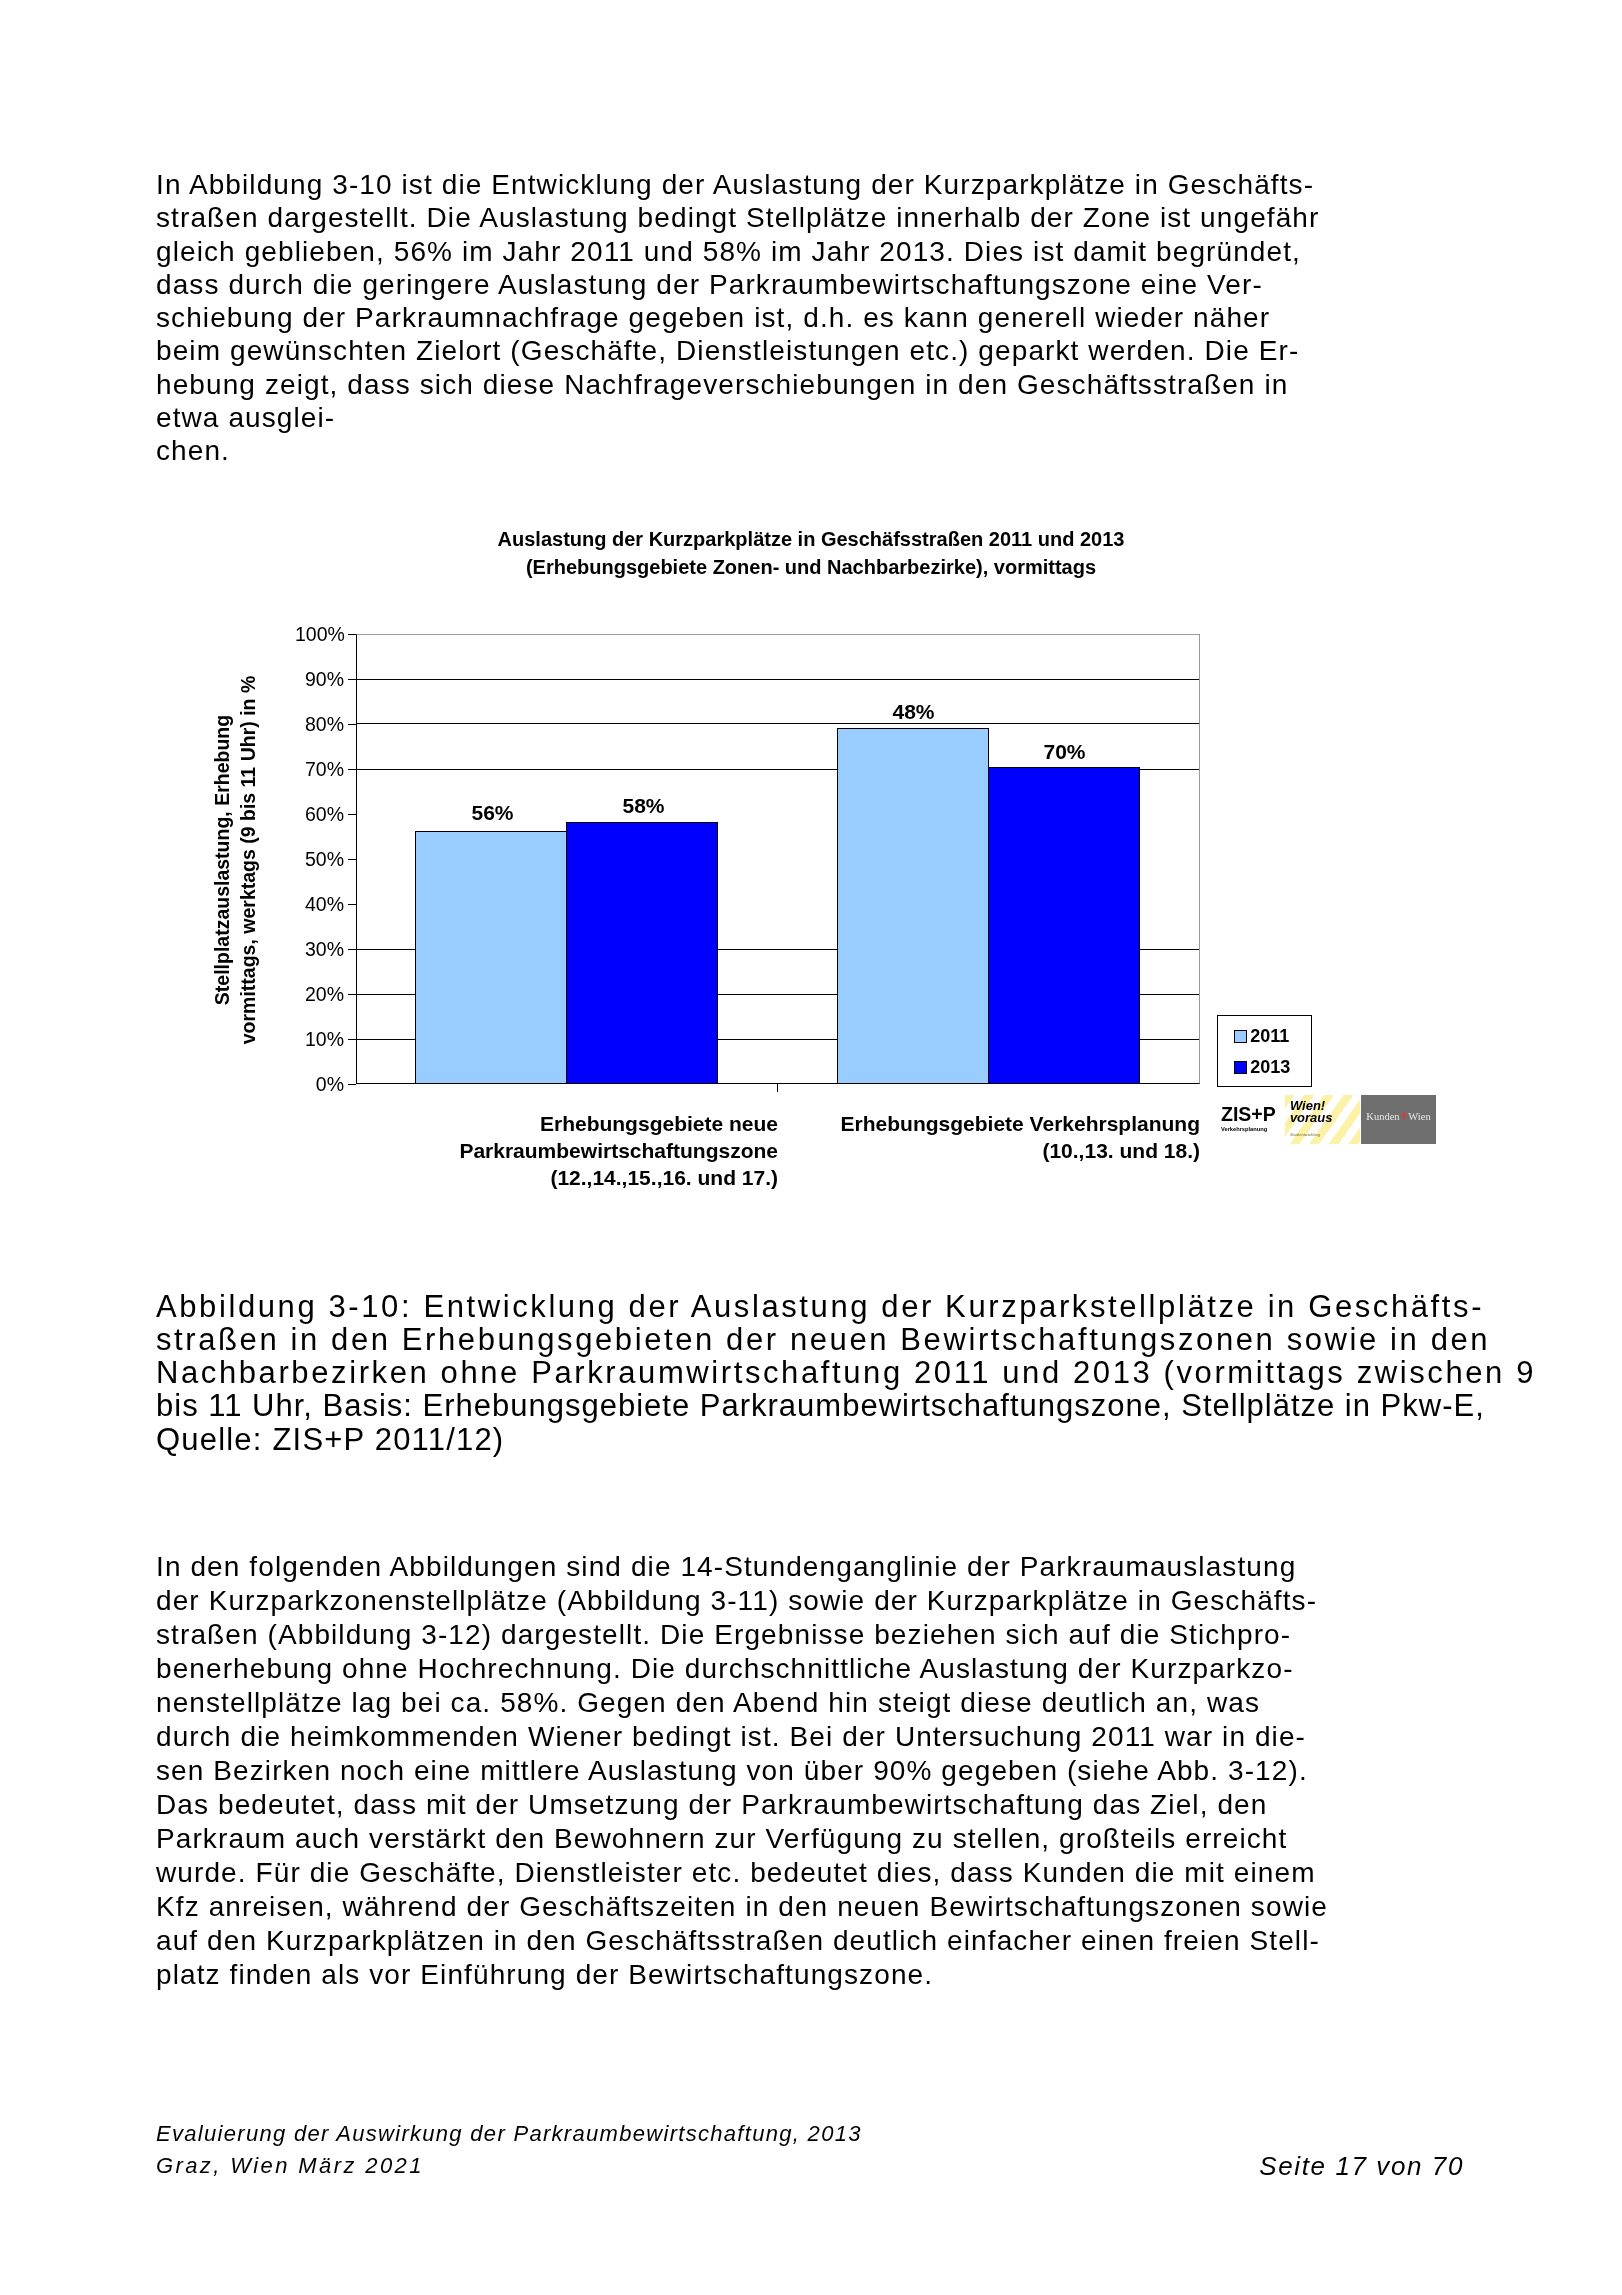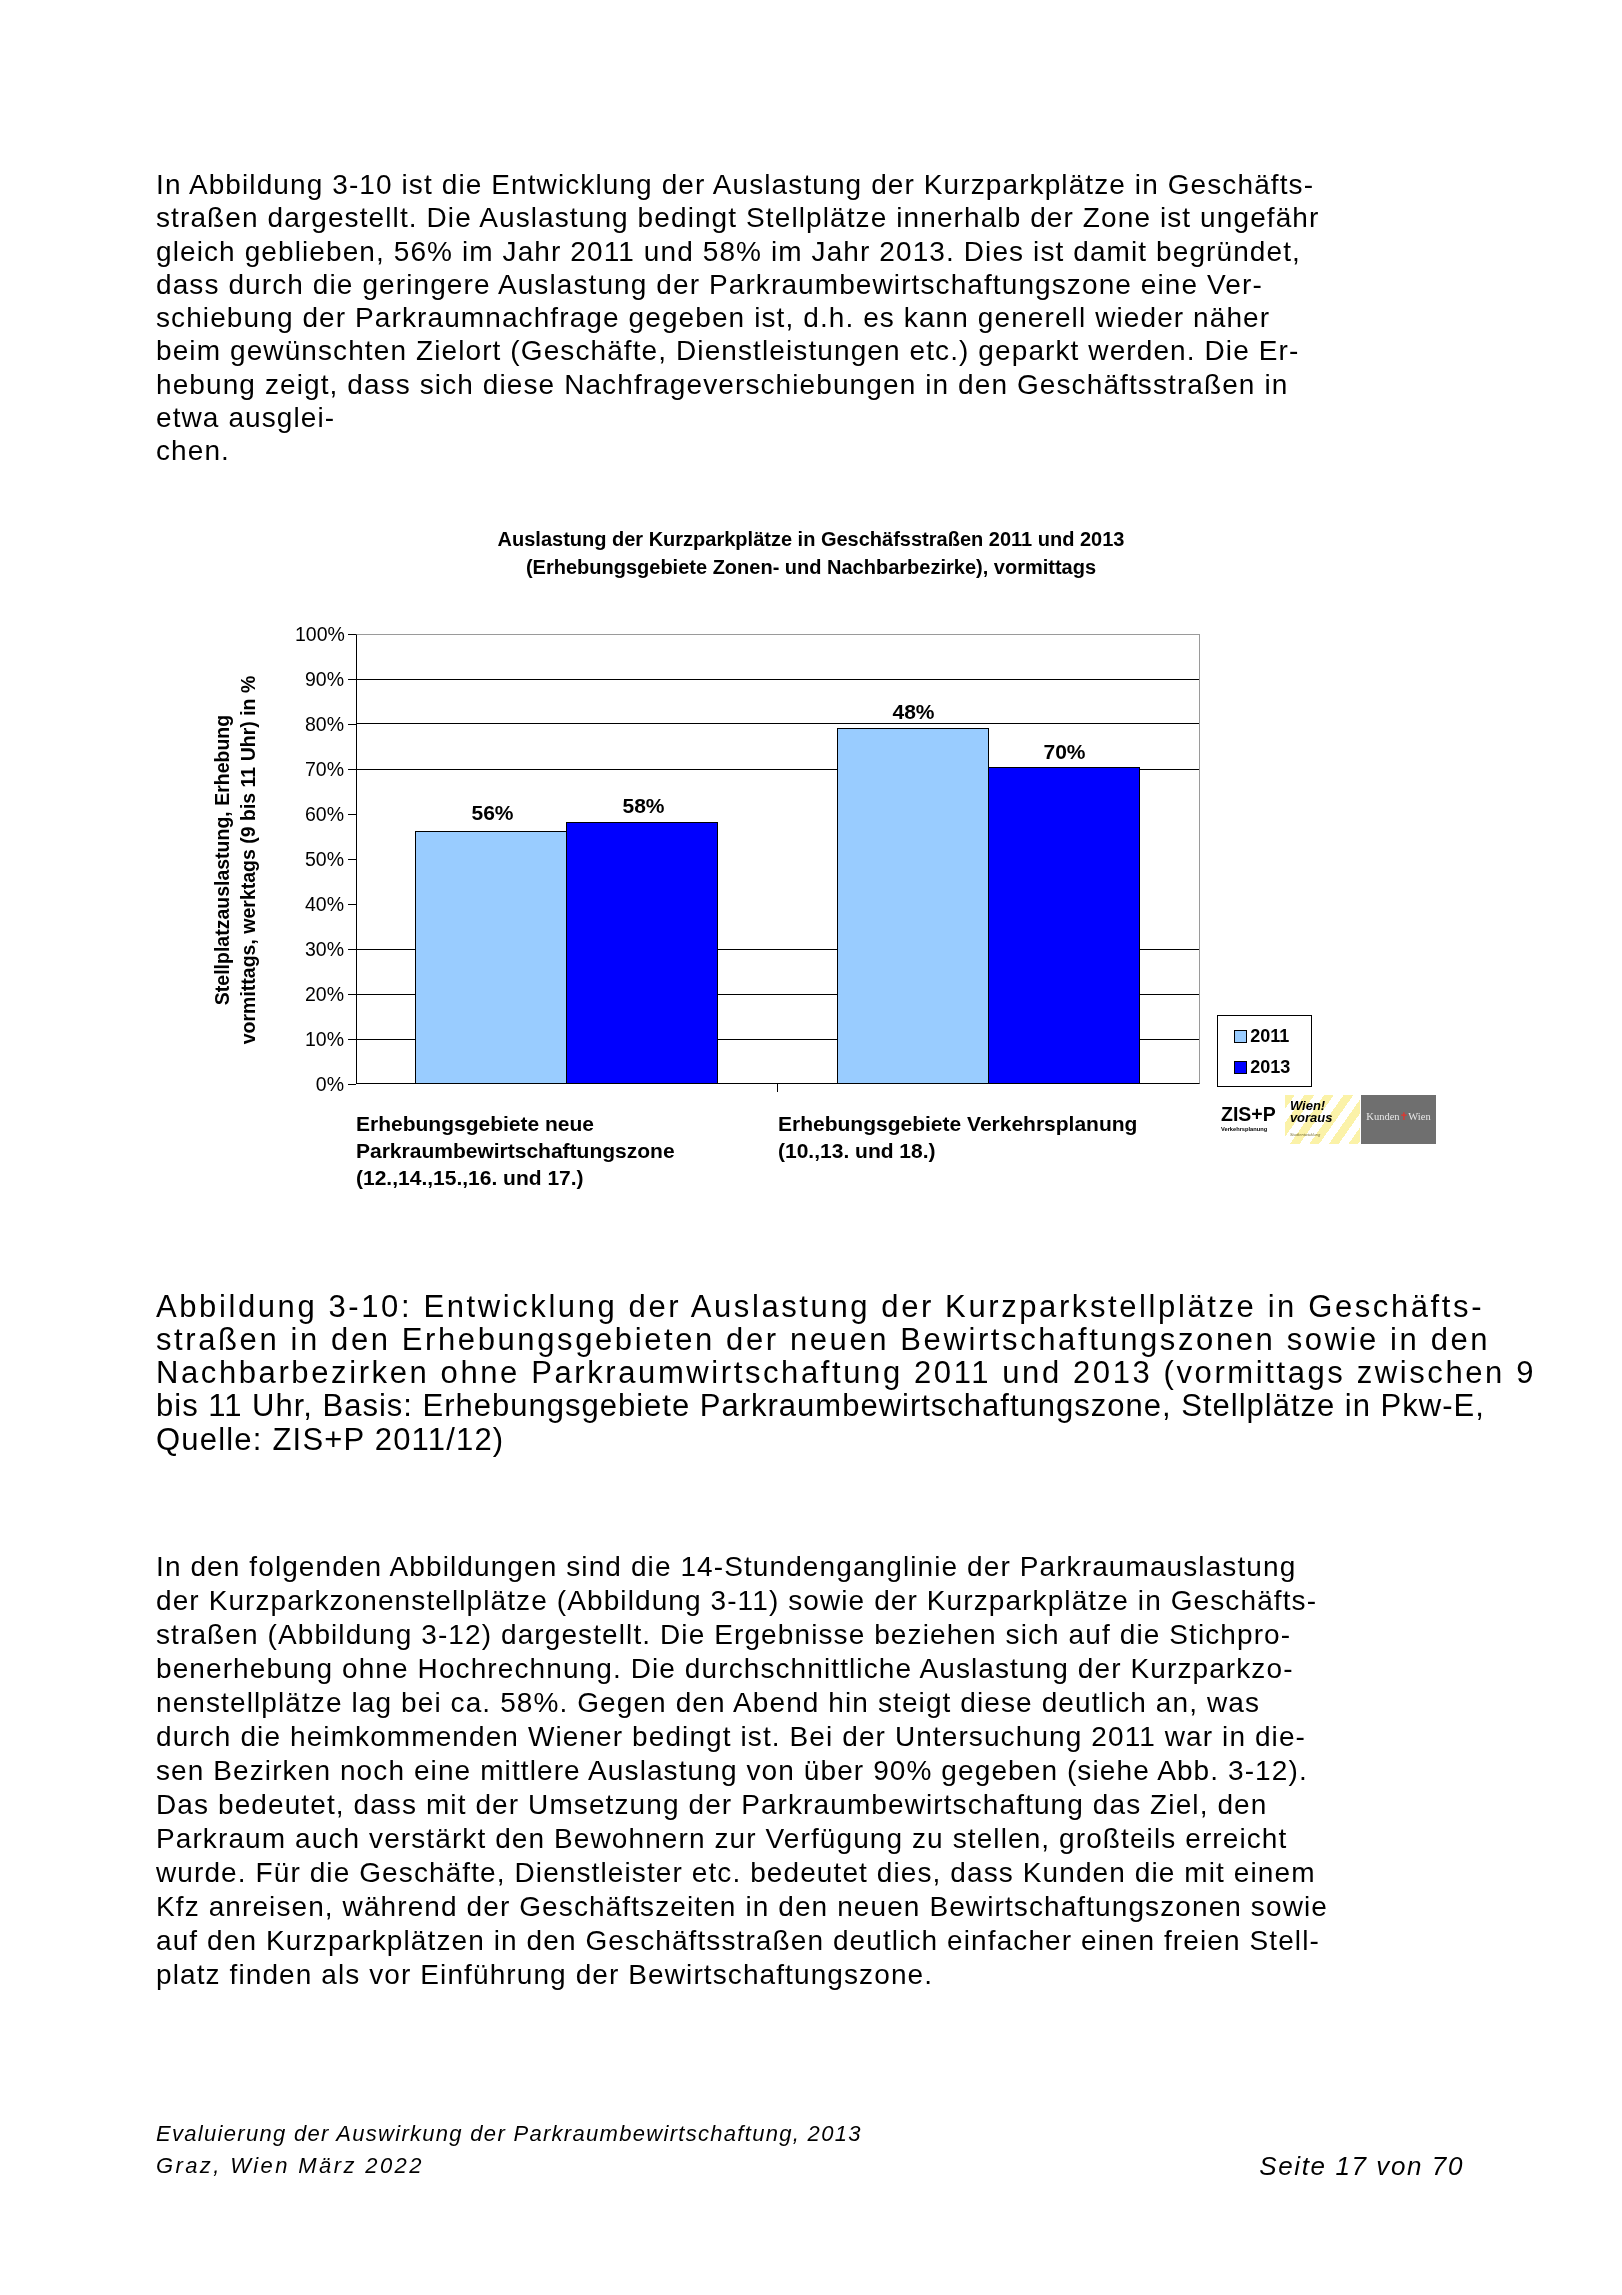--- a/index.html
+++ b/index.html
@@ -12,21 +12,21 @@
   .chart-title { position: absolute; left: 357px; width: 908px; text-align: center;
                  font-weight: bold; font-size: 20px; line-height: 1; white-space: nowrap; }
   .plot { position: absolute; left: 356px; top: 634px; width: 844px; height: 450px;
           border: 1.6px solid #9a9a9a; border-left: 1.6px solid #000; border-bottom: 1.6px solid #000;
           box-sizing: border-box; }
   .grid { position: absolute; left: 0; right: 0; height: 0; border-top: 1.6px solid #000; }
   .ytick { position: absolute; width: 8px; height: 0; border-top: 1.6px solid #000; left: 348px; }
   .ylab { position: absolute; width: 49px; text-align: right; left: 295px; font-size: 19.5px; line-height: 1; }
   .bar { position: absolute; bottom: 0; border: 1.6px solid #000; border-bottom: none; box-sizing: border-box; }
   .dlabel { position: absolute; font-weight: bold; font-size: 21px; line-height: 1; text-align: center; width: 97px; }
-  .catlab { position: absolute; font-weight: bold; font-size: 21px; line-height: 27px; text-align: left; width: 422px; top: 1110px; }
+  .catlab { position: absolute; font-weight: bold; font-size: 21px; line-height: 27px; text-align: right; width: 422px; top: 1110px; }
   .yaxis-title { position: absolute; left: 235px; top: 860px; transform: translate(-50%,-50%) rotate(-90deg);
                  font-weight: bold; font-size: 19.5px; line-height: 26px; text-align: center; white-space: nowrap; }
   .legend { position: absolute; left: 1217px; top: 1015px; width: 95px; height: 72px; border: 1.6px solid #000; box-sizing: border-box; background: #fff; }
   .leg-item { position: absolute; left: 16px; font-weight: bold; font-size: 18px; line-height: 1; display: flex; align-items: center; }
   .swatch { width: 13px; height: 13px; border: 1.6px solid #000; box-sizing: border-box; margin-right: 3.2px; display: inline-block; }
   .logo { position: absolute; top: 1095px; height: 49px; box-sizing: border-box; }
   .logo-zis { left: 1221px; width: 62px; background: #fff; }
   .logo-zis .big { position: absolute; top: 9.7px; left: 0; font-weight: bold; font-size: 19.5px; line-height: 1; }
   .logo-zis .small { position: absolute; top: 32px; left: 0; font-size: 5.7px; font-weight: bold; line-height: 1; }
   .logo-wien { left: 1285px; width: 75px;
@@ -164,16 +164,16 @@
   <div class="line body-text" style="top:1791px">Das bedeutet, dass mit der Umsetzung der Parkraumbewirtschaftung das Ziel, den</div>
   <div class="line body-text" style="top:1825px">Parkraum auch verstärkt den Bewohnern zur Verfügung zu stellen, großteils erreicht</div>
   <div class="line body-text" style="top:1859px">wurde. Für die Geschäfte, Dienstleister etc. bedeutet dies, dass Kunden die mit einem</div>
   <div class="line body-text" style="top:1893px">Kfz anreisen, während der Geschäftszeiten in den neuen Bewirtschaftungszonen sowie</div>
   <div class="line body-text" style="top:1927px">auf den Kurzparkplätzen in den Geschäftsstraßen deutlich einfacher einen freien Stell-</div>
   <div class="line body-text" style="top:1961px">platz finden als vor Einführung der Bewirtschaftungszone.</div>
 </div>
 
 <div>
   <div class="line footer-text" style="top:2123px">Evaluierung der Auswirkung der Parkraumbewirtschaftung, 2013</div>
-  <div class="line footer-text" style="top:2155px; letter-spacing:2.4px">Graz, Wien März 2022</div>
+  <div class="line footer-text" style="top:2155px; letter-spacing:2.4px">Graz, Wien März 2021</div>
   <div class="line footer-text" style="top:2153px; left:auto; right:158px; font-size:26px; letter-spacing:1.6px">Seite 17 von 70</div>
 </div>
 
 
 </body></html>

